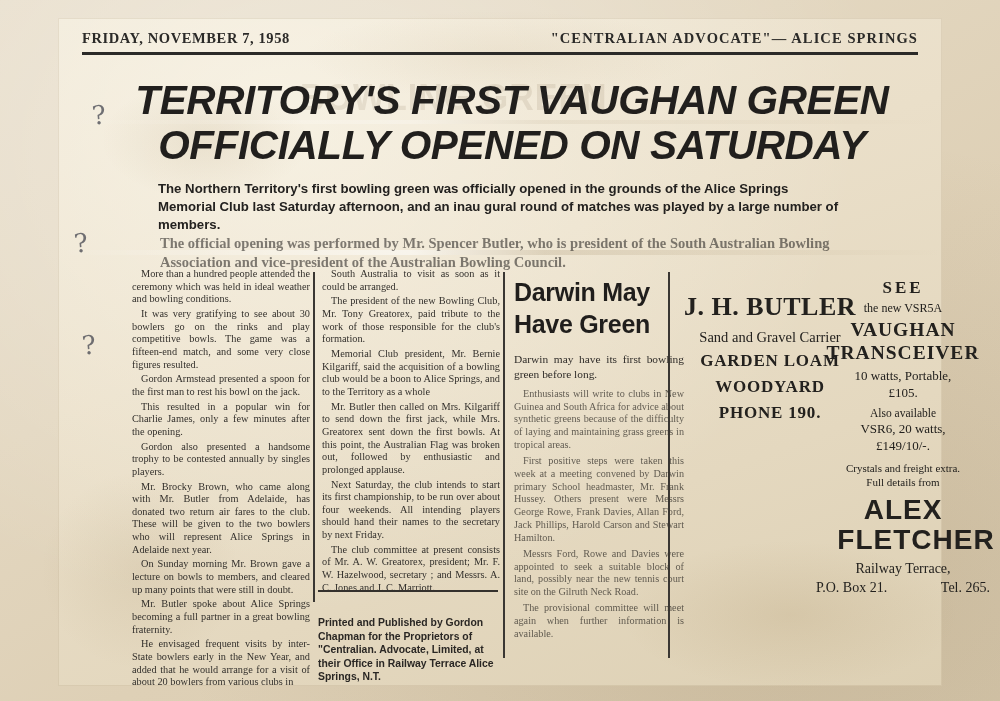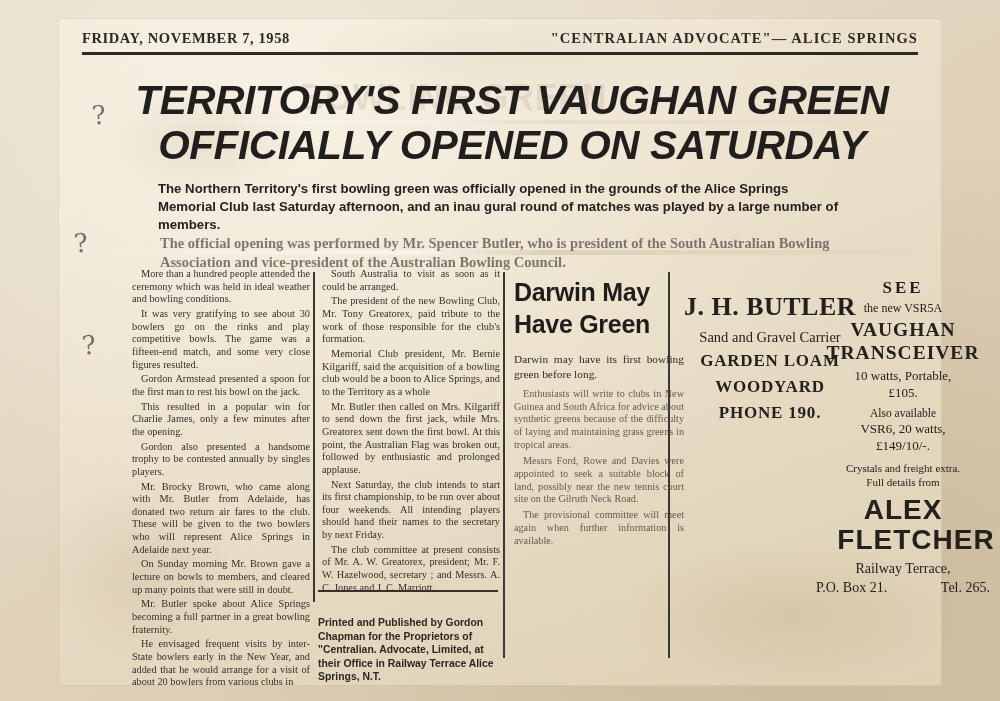--- a/index.html
+++ b/index.html
@@ -319,33 +319,34 @@
       <p>Mr. Brocky Brown, who came along with Mr. Butler from Adelaide, has donated two return air fares to the club. These will be given to the two bowlers who will represent Alice Springs in Adelaide next year.</p>
       <p>On Sunday morning Mr. Brown gave a lecture on bowls to members, and cleared up many points that were still in doubt.</p>
       <p>Mr. Butler spoke about Alice Springs becoming a full partner in a great bowling fraternity.</p>
       <p>He envisaged frequent visits by inter-State bowlers early in the New  Year, and added that he would arrange for a visit of about 20 bowlers from various clubs in</p>
     </div>
 
     <div class="col col2">
       <p>South Australia to visit as soon as it could be arranged.</p>
       <p>The president of the new Bowling Club, Mr. Tony Greatorex, paid tribute to the work of those responsible for the club's formation.</p>
       <p>Memorial Club president, Mr. Bernie Kilgariff, said the acquisition of a bowling club would be a boon to Alice Springs, and to the Territory as a whole</p>
-      <p>Mr. Butler then called on Mrs. Kilgariff to send down the first jack, while Mrs. Greatorex sent down the first bowl.  At this point, the Australian Flag was broken out, followed by enthusiastic and prolonged applause.</p>
+      <p>Mr. Butler then called on Mrs. Kilgariff to send down the first jack, while Mrs. Greatorex sent down the first bowls.  At this point, the Australian Flag was broken out, followed by enthusiastic and prolonged applause.</p>
       <p>Next Saturday, the club intends to start its first championship, to be run over about four weekends. All intending players should hand their names to the secretary by next Friday.</p>
       <p>The club committee at present consists of Mr. A. W. Greatorex, president; Mr. F. W. Hazelwood, secretary ; and Messrs. A. C. Jones and J. C. Marriott.</p>
     </div>
 
     <div class="col3">
       <h2>
         <span>Darwin May</span><br>
         <span>Have Green</span>
       </h2>
       <div class="lead">Darwin may have its first bowling green before long.</div>
       <div class="body">
         <p>Enthusiasts will write to clubs in New Guinea and South Africa for advice about synthetic greens because of the difficulty of laying and maintaining grass greens in tropical areas.</p>
+        <p>First positive steps were taken this week at a meeting convened by Darwin primary School headmaster, Mr. Frank Hussey. Others present were Messrs George Rowe, Frank Davies, Allan Ford, Jack Phillips, Harold Carson and Stewart Hamilton.</p>
         <p>Messrs Ford, Rowe and Davies were appointed to seek a suitable block of land, possibly near the new tennis court site on the Gilruth Neck Road.</p>
         <p>The provisional committee will meet again when further information is available.</p>
       </div>
     </div>
 
     <div class="advert">
       <div class="ad-see">SEE</div>
       <div class="ad-new">the new VSR5A</div>
       <div class="ad-model">
         <span>VAUGHAN</span><br>

